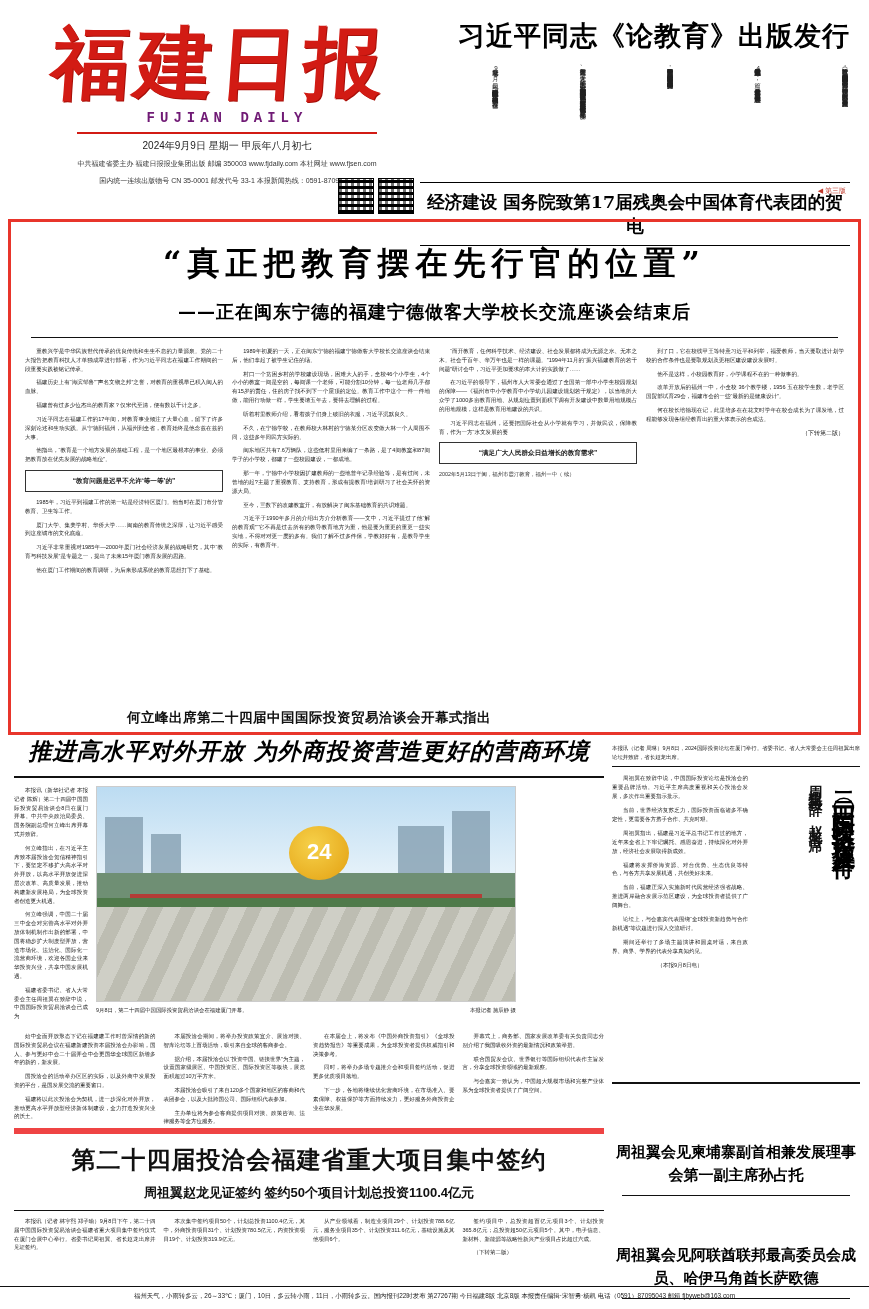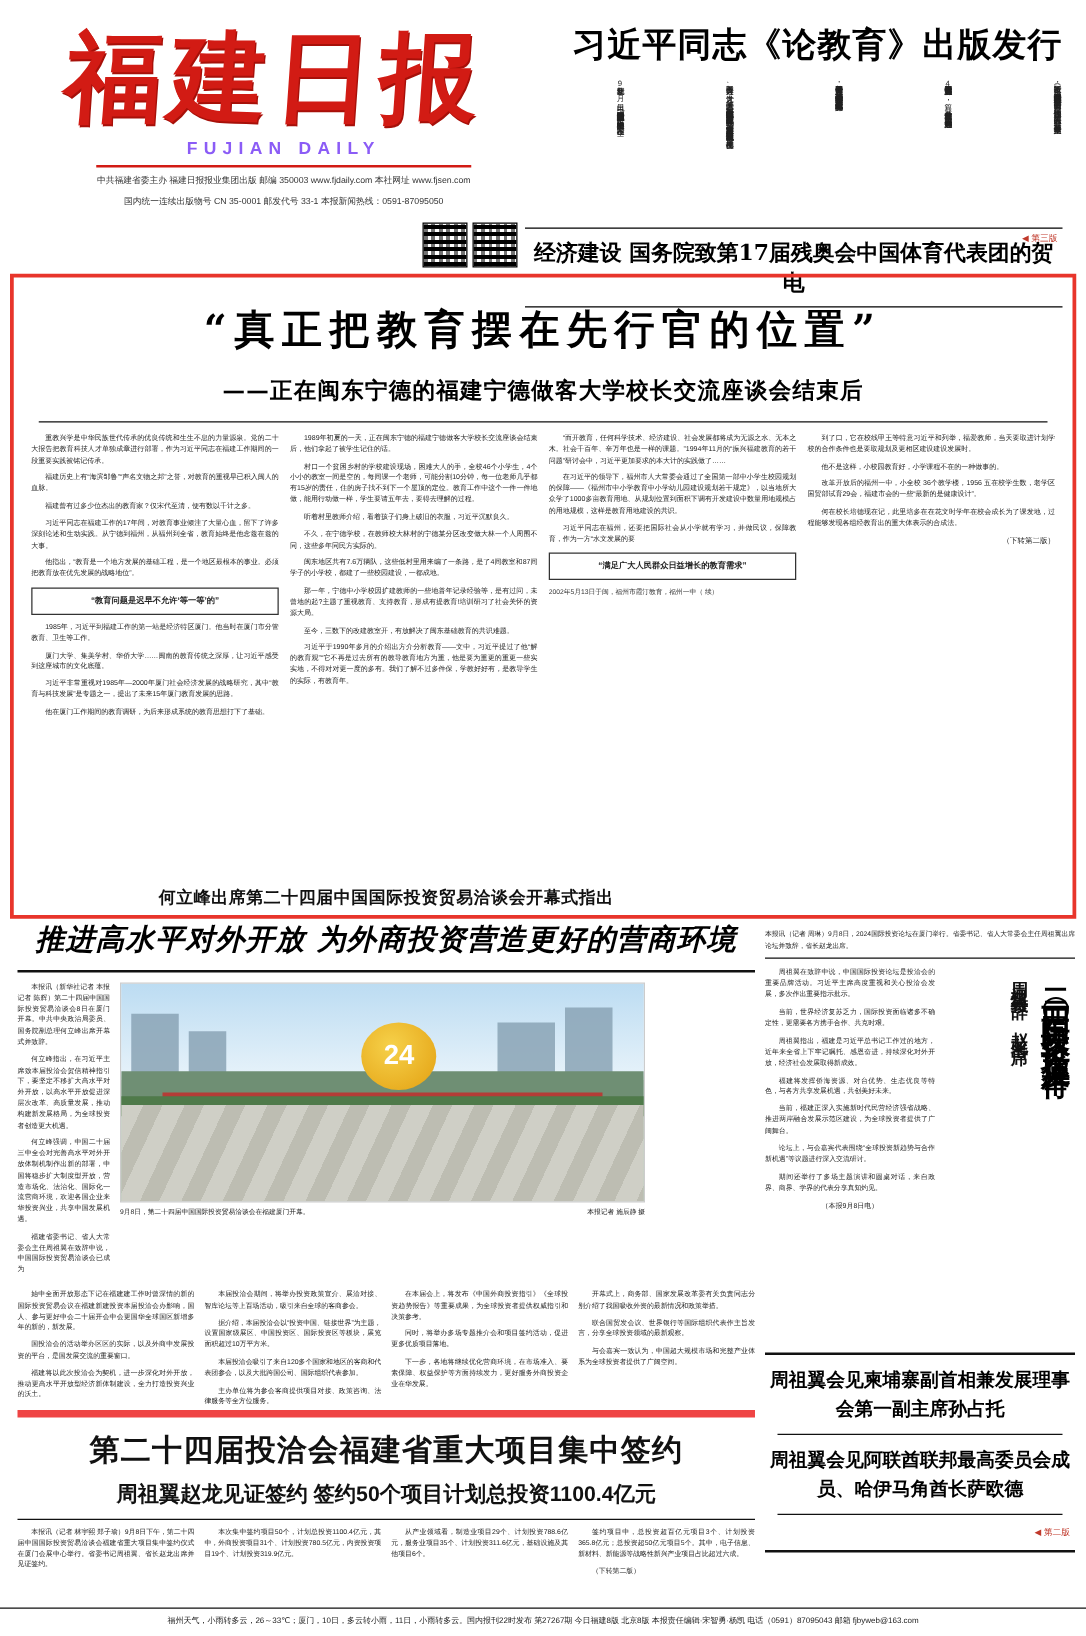--- a/index.html
+++ b/index.html
@@ -4,21 +4,21 @@
 <style>
   html,body{margin:0;padding:0;background:#ffffff;}
   body{width:869px;height:1309px;font-family:"Liberation Sans","DejaVu Sans",sans-serif;color:#111;overflow:hidden;}
   .page{position:relative;width:869px;height:1309px;background:#fff;}
 
   
   .masthead{position:absolute;left:0;top:0;width:869px;height:212px;}
   .logo-block{position:absolute;left:52px;top:24px;width:350px;height:180px;}
   .logo-cn{font-family:"DejaVu Serif","Liberation Serif",serif;font-size:78px;font-weight:bold;color:#d21b14;letter-spacing:6px;line-height:1;
            text-shadow:1px 1px 0 #a71009;transform:skewX(-4deg);}
-  .logo-en{margin-top:8px;text-align:center;font-family:Liberation Sans, sans-serif;font-size:14px;letter-spacing:5px;color:#8b5cf6;font-weight:bold;}
+  .logo-en{margin-top:8px;text-align:center;font-family:Liberation Mono, monospace;font-size:14px;letter-spacing:5px;color:#701a75;font-weight:bold;}
   .logo-rule{margin:6px auto 0;width:300px;height:2px;background:#d21b14;}
   .logo-date{margin-top:5px;text-align:center;font-size:10px;color:#222;}
   .logo-meta{margin-top:6px;font-size:7px;color:#333;line-height:1.5;text-align:center;}
   .qr{position:absolute;width:34px;height:34px;background:
       repeating-linear-gradient(0deg,#000 0 3px,#fff 3px 6px),
       repeating-linear-gradient(90deg,rgba(0,0,0,.55) 0 3px,rgba(255,255,255,.55) 3px 6px);
       background-blend-mode:multiply;border:1px solid #000;}
   .qr1{left:338px;top:178px;}
   .qr2{left:378px;top:178px;}
 
@@ -49,78 +49,79 @@
   .mid{position:absolute;left:14px;top:709px;width:590px;}
   .mid-kicker{text-align:center;font-size:13.5px;font-weight:bold;color:#111;letter-spacing:.5px;}
   .mid-head{margin-top:9px;text-align:center;font-family:"DejaVu Serif","Liberation Serif",serif;
             font-size:23px;font-weight:bold;letter-spacing:1px;color:#000;font-style:italic;}
   .mid-rule{margin-top:9px;height:2px;background:#111;}
 
   .mid-body{display:flex;gap:8px;margin-top:8px;}
   .mid-left{width:74px;font-size:5.5px;line-height:1.6;text-align:justify;color:#222;}
   .mid-left p{margin:0 0 5px;text-indent:2em;}
   .photo-wrap{width:420px;}
-  .photo{position:relative;width:420px;height:176px;overflow:hidden;border:1px solid #ccc;box-sizing:border-box;
+  .photo{position:relative;width:420px;height:216px;overflow:hidden;border:1px solid #ccc;box-sizing:border-box;
          background:linear-gradient(#cfe6f5 0%,#e4f0f8 42%,#bcd3c4 43%,#9fbfa6 100%);}
   .ph-sky{position:absolute;left:0;top:0;width:100%;height:44%;
           background:linear-gradient(#bcdcf2,#e8f3fa);}
   .ph-bldg{position:absolute;bottom:56%;background:#8aa3b5;opacity:.85;}
   .ph-mid{position:absolute;left:0;top:40%;width:100%;height:16%;background:#6f8f74;}
   .ph-plaza{position:absolute;left:0;top:56%;width:100%;height:44%;
             background:repeating-linear-gradient(115deg,#cfcfc6 0 16px,#bdbdb2 16px 30px);}
   .ph-grass{position:absolute;left:0;top:52%;width:100%;height:9%;background:#4f7a4a;}
   .ph-logo{position:absolute;left:46%;top:18%;width:60px;height:54px;border-radius:50%;
            background:radial-gradient(circle at 40% 35%,#f6d14a,#e3a011);}
   .ph-logo span{position:absolute;left:0;right:0;top:13px;text-align:center;font-size:22px;font-weight:bold;color:#fff;}
   .ph-banner{position:absolute;left:8%;top:50%;width:84%;height:7px;background:#c62828;opacity:.8;}
   .photo-cap{margin-top:4px;font-size:5.4px;line-height:1.5;color:#222;display:flex;justify-content:space-between;}
   .mid-cols{display:flex;gap:8px;margin-top:6px;}
   .mid-cols .mcol{flex:1;font-size:5.5px;line-height:1.6;text-align:justify;color:#222;}
   .mid-cols .mcol p{margin:0 0 5px;text-indent:2em;}
 
   
   .mid-bottom{position:absolute;left:14px;top:1128px;width:590px;border-top:6px solid #ef4444;padding-top:10px;}
   .mb-head{text-align:center;font-family:"DejaVu Serif","Liberation Serif",serif;font-size:24px;font-weight:bold;letter-spacing:1px;}
-  .mb-sub{margin-top:8px;text-align:center;font-size:17px;font-weight:bold;color:#111;}
+  .mb-sub{margin-top:8px;text-align:center;font-size:13px;font-weight:bold;color:#111;}
   .mb-rule{margin-top:8px;height:1px;background:#111;}
   .mb-cols{display:flex;gap:8px;margin-top:6px;}
   .mb-cols .bcol{flex:1;font-size:5.5px;line-height:1.6;text-align:justify;color:#222;}
   .mb-cols .bcol p{margin:0 0 5px;text-indent:2em;}
 
   
   .rail{position:absolute;left:612px;top:744px;width:248px;}
   .rail-note{font-size:5.4px;line-height:1.6;color:#222;text-align:justify;border-bottom:1px solid #111;padding-bottom:5px;}
   .rail-main{display:flex;gap:8px;margin-top:7px;height:300px;}
   .rail-text{flex:1;font-size:5.5px;line-height:1.62;text-align:justify;color:#222;}
   .rail-text p{margin:0 0 5px;text-indent:2em;}
   .rail-vtitle{width:104px;display:flex;justify-content:flex-end;gap:4px;}
   .v-big{writing-mode:vertical-rl;text-orientation:upright;font-family:"DejaVu Serif","Liberation Serif",serif;
          font-size:23px;font-weight:bold;letter-spacing:5px;color:#000;height:300px;}
   .v-sm{writing-mode:vertical-rl;text-orientation:upright;font-size:14px;font-weight:bold;letter-spacing:4px;color:#111;height:300px;}
   .rail-kicker{margin-top:4px;font-size:5.6px;text-align:center;color:#222;}
 
   .rail-box{margin-top:8px;border-top:2px solid #111;border-bottom:2px solid #111;padding:9px 4px;}
-  .rb-item{text-align:center;font-family:"DejaVu Serif","Liberation Serif",serif;font-size:15px;font-weight:bold;line-height:1.5;color:#000;}
+  .rb-item{text-align:center;font-family:"DejaVu Serif","Liberation Serif",serif;font-size:15px;font-weight:bold;line-height:1.5;color:#000;margin-top:48px;}
   .rb-div{height:1px;background:#111;margin:9px 6px;}
   .rb-tag{margin-top:7px;text-align:right;font-size:7px;color:#c0392b;}
 
   
   .footer{position:absolute;left:0;bottom:8px;width:869px;text-align:center;font-size:6.4px;color:#222;
           border-top:1px solid #111;padding-top:5px;}
 </style>
 </head>
 <body>
 
 <div class="page">
 
   <div class="masthead">
     <div class="logo-block">
       <div class="logo-cn">福建日报</div>
       <div class="logo-en">FUJIAN DAILY</div>
       <div class="logo-rule"></div>
+      <div class="logo-date">2024年9月9日 星期一 甲辰年八月初七</div>
       <div class="logo-meta">中共福建省委主办    福建日报报业集团出版    邮编 350003    www.fjdaily.com    本社网址 www.fjsen.com</div>
       <div class="logo-meta">国内统一连续出版物号 CN 35-0001  邮发代号 33-1   本报新闻热线：0591-87095050</div>
     </div>
     <div class="qr qr1"></div>
     <div class="qr qr2"></div>
 
     <div class="mast-right">
       <div class="mast-head1">习近平同志《论教育》出版发行</div>
       <div class="mast-cols">
         <div class="mast-col">新华社北京9月8日电 中共中央党校和文献研究院编写的习近平同志《论教育》一书，近日由中央党校出版社出版，在全国发行。</div>

